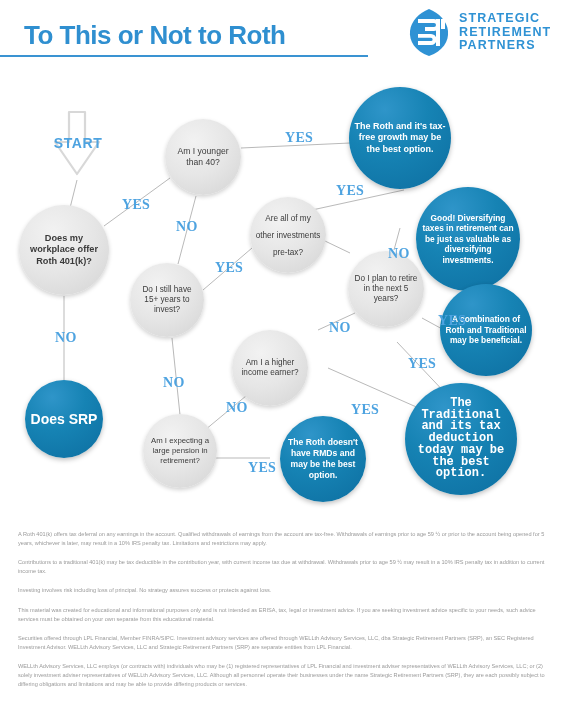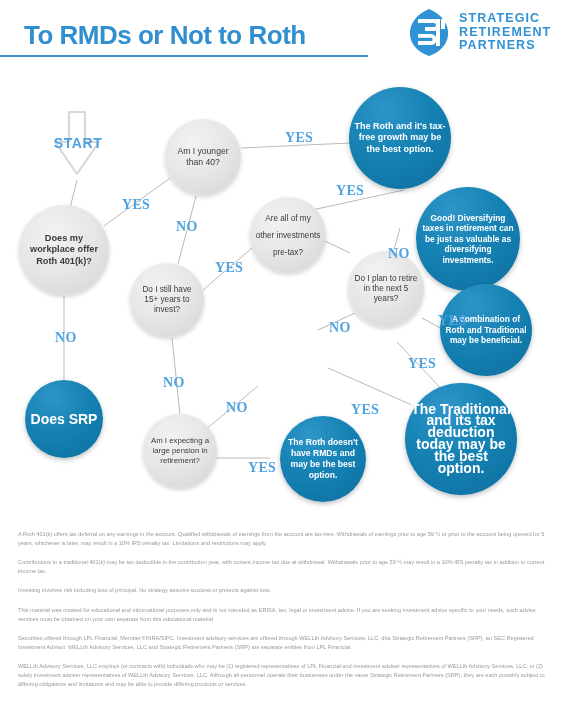--- a/index.html
+++ b/index.html
@@ -72,21 +72,21 @@
   #disclaimer p{
     margin:0 0 11px 0;
     color:#9a9a9a;font-size:5.6px;line-height:8.6px;
     text-align:left;
   }
 </style>
 </head>
 <body>
 
 <div id="header">
-  <div id="page-title">To RMDs or Not to Roth</div>
+  <div id="page-title">To This or Not to Roth</div>
   <div id="title-rule"></div>
 
   <div id="logo">
     <svg id="logo-mark" viewBox="0 0 48 47">
       <g fill="#2f92d4">
         <path d="M24 0 C14 4 6 12 5 22 C4 32 10 42 24 47 C38 42 44 32 43 22 C42 12 34 4 24 0 Z" fill="#2f92d4"></path>
       </g>
       <g fill="#ffffff">
         <path d="M13 10 h16 a6 6 0 0 1 0 12 h-9 v-4 h9 a2 2 0 0 0 0-4 h-16 z"></path>
         <path d="M13 25 h13 a5.5 5.5 0 0 1 0 11 h-13 v-4 h13 a1.6 1.6 0 0 0 0-3.2 h-13 z"></path>
@@ -164,20 +164,23 @@
   </div>
 
   <div class="node q" style="left:250px;top:129px;width:76px;height:76px;font-size:8.2px;line-height:17px;font-weight:normal;">
     <span class="lbl">Are all of my other investments pre-tax?</span>
   </div>
 
   <div class="node q" style="left:348px;top:183px;width:76px;height:76px;font-size:8.2px;line-height:10.2px;font-weight:normal;">
     <span class="lbl">Do I plan to retire in the next 5 years?</span>
   </div>
 
+  <div class="node q" style="left:232px;top:262px;width:76px;height:76px;font-size:8.2px;line-height:10.4px;font-weight:normal;">
+    <span class="lbl">Am I a higher income earner?</span>
+  </div>
 
   <div class="node q" style="left:143px;top:346px;width:74px;height:74px;font-size:7.8px;line-height:9.8px;font-weight:normal;">
     <span class="lbl">Am I expecting a large pension in retirement?</span>
   </div>
 
   <div class="node a" style="left:25px;top:312px;width:78px;height:78px;font-size:14px;line-height:17px;">
     <span class="lbl">Does SRP</span>
   </div>
 
   <div class="node a" style="left:349px;top:19px;width:102px;height:102px;font-size:9px;line-height:11.6px;">
@@ -185,21 +188,21 @@
   </div>
 
   <div class="node a" style="left:416px;top:119px;width:104px;height:104px;font-size:8.4px;line-height:10.6px;">
     <span class="lbl">Good! Diversifying taxes in retirement can be just as valuable as diversifying investments.</span>
   </div>
 
   <div class="node a" style="left:440px;top:216px;width:92px;height:92px;font-size:8.4px;line-height:10.6px;">
     <span class="lbl">A combination of Roth and Traditional may be beneficial.</span>
   </div>
 
-  <div class="node a" style="left:405px;top:315px;width:112px;height:112px;font-size:14px;line-height:11.8px;">
+  <div class="node a" style="left:405px;top:315px;width:112px;height:112px;font-size:12px;line-height:11.8px;font-family:Liberation Mono, monospace;">
     <span class="lbl">The Traditional and its tax deduction today may be the best option.</span>
   </div>
 
   <div class="node a" style="left:280px;top:348px;width:86px;height:86px;font-size:8.6px;line-height:11px;">
     <span class="lbl">The Roth doesn't have RMDs and may be the best option.</span>
   </div>
 
   <div class="edge-lbl" style="left:122px;top:129px;">YES</div>
   <div class="edge-lbl" style="left:55px;top:262px;">NO</div>
   <div class="edge-lbl" style="left:285px;top:62px;">YES</div>

